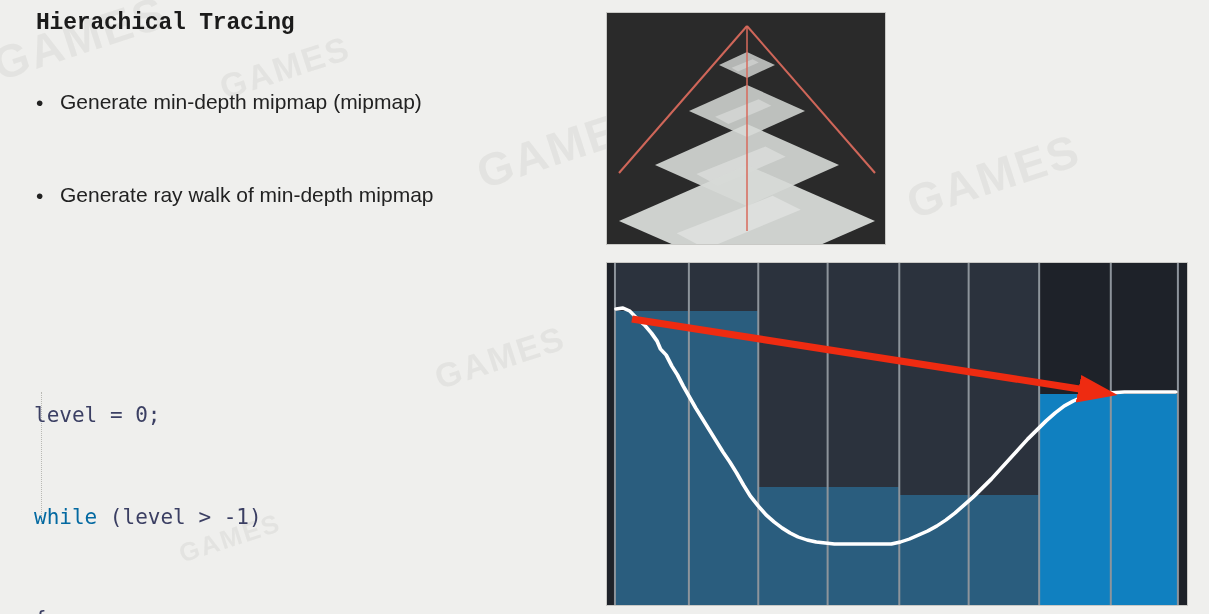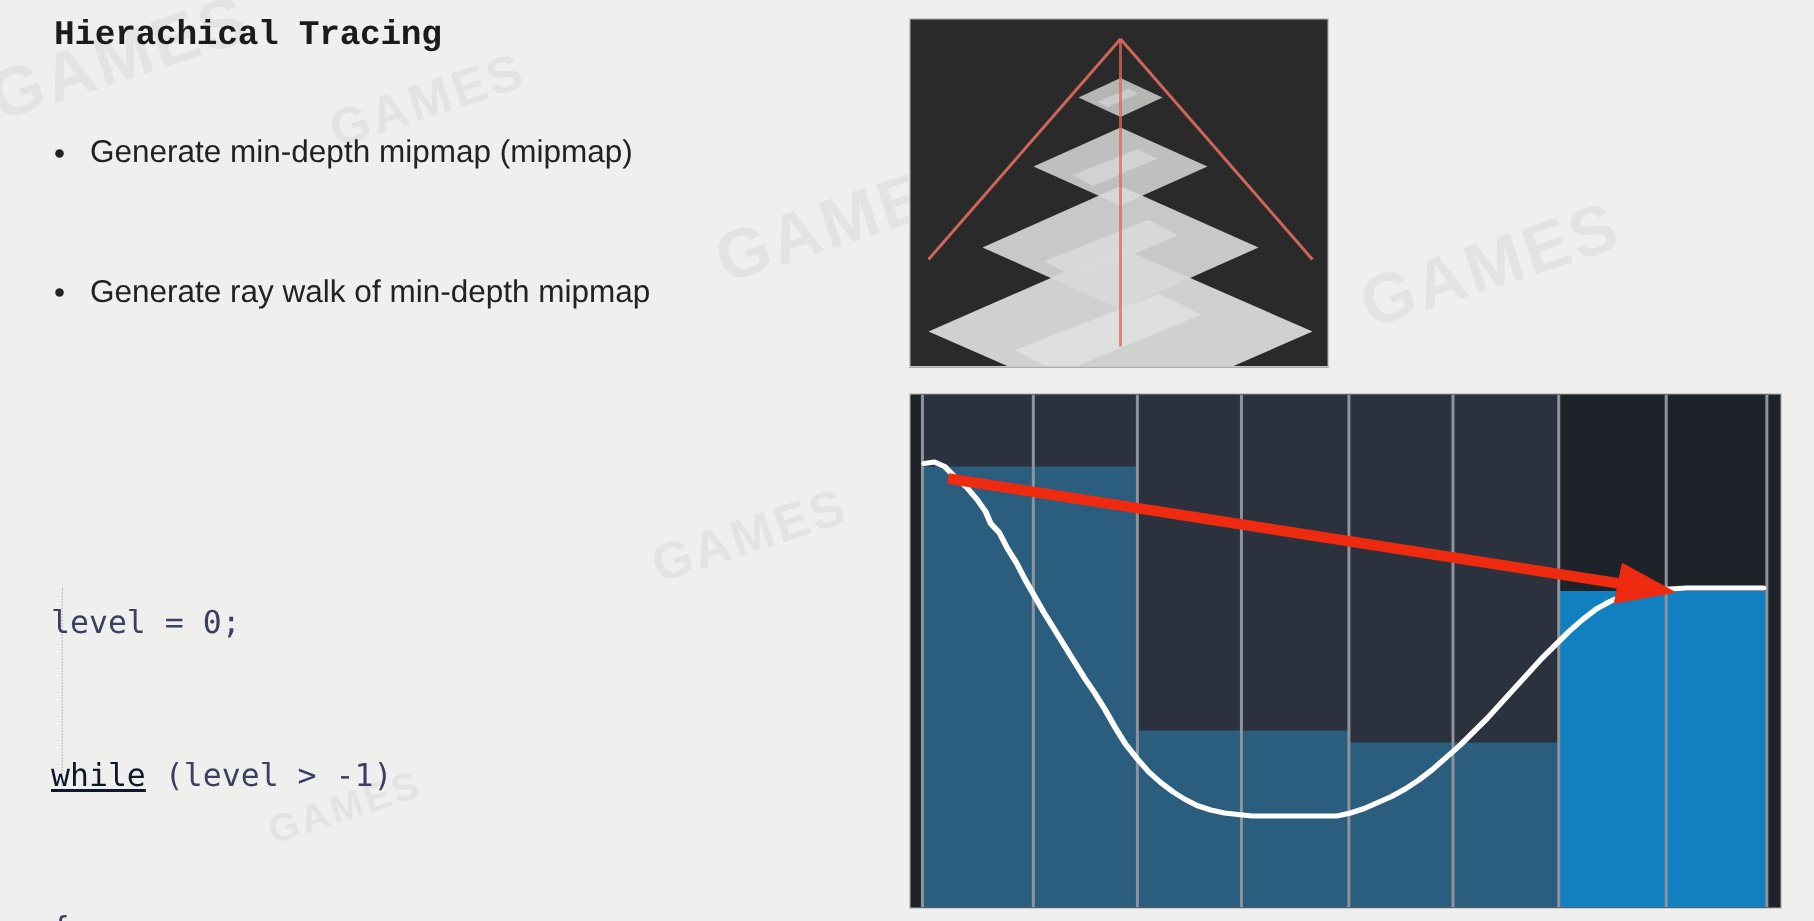--- a/index.html
+++ b/index.html
@@ -80,21 +80,21 @@
     position: absolute;
     left: 34px;
     top: 296px;
     font-family: "DejaVu Sans Mono", "Liberation Mono", monospace;
     font-size: 21px;
     line-height: 34px;
     color: #2d3150;
     white-space: pre;
   }
   #code .ln { position: relative; height: 34px; }
-  .kw   { color: #0f172a; text-decoration: underline; }
+  .kw   { color: #0369a1; }
   .var  { color: #3b3f63; }
   .num  { color: #3b3f63; }
   .op   { color: #3b3f63; }
   .plain{ color: #3b3f63; }
   
   #indent-guide {
     position: absolute;
     left: 7px;
     top: 96px;
     width: 0;

